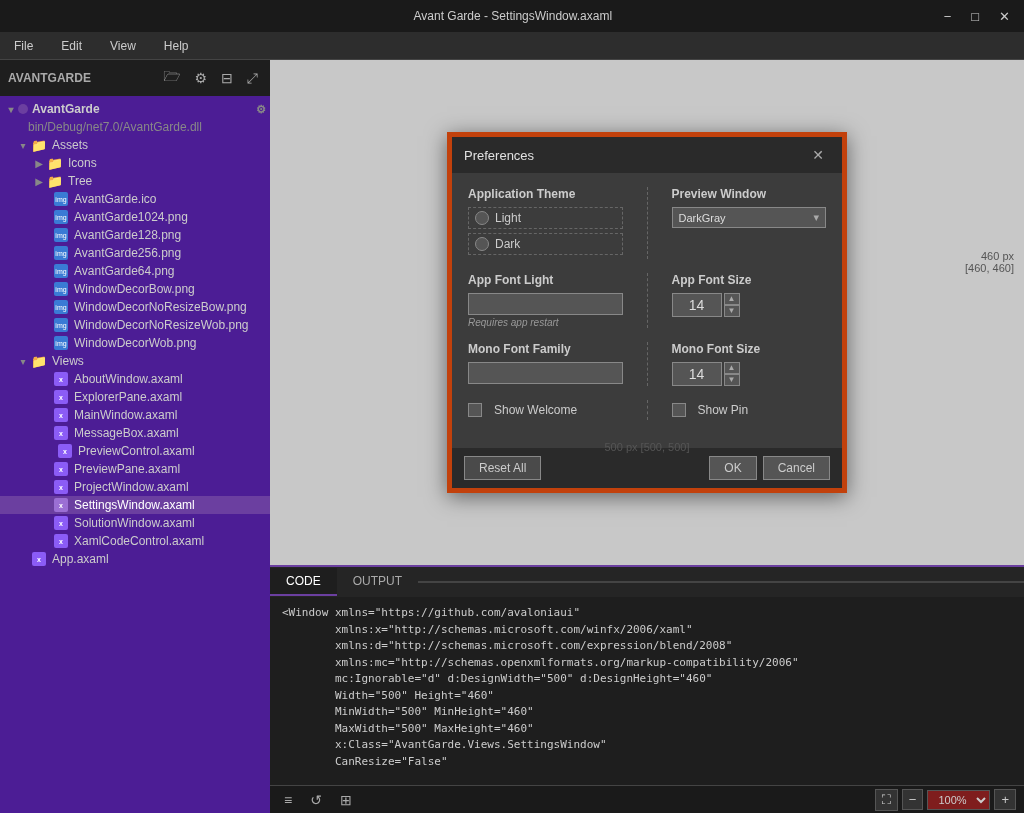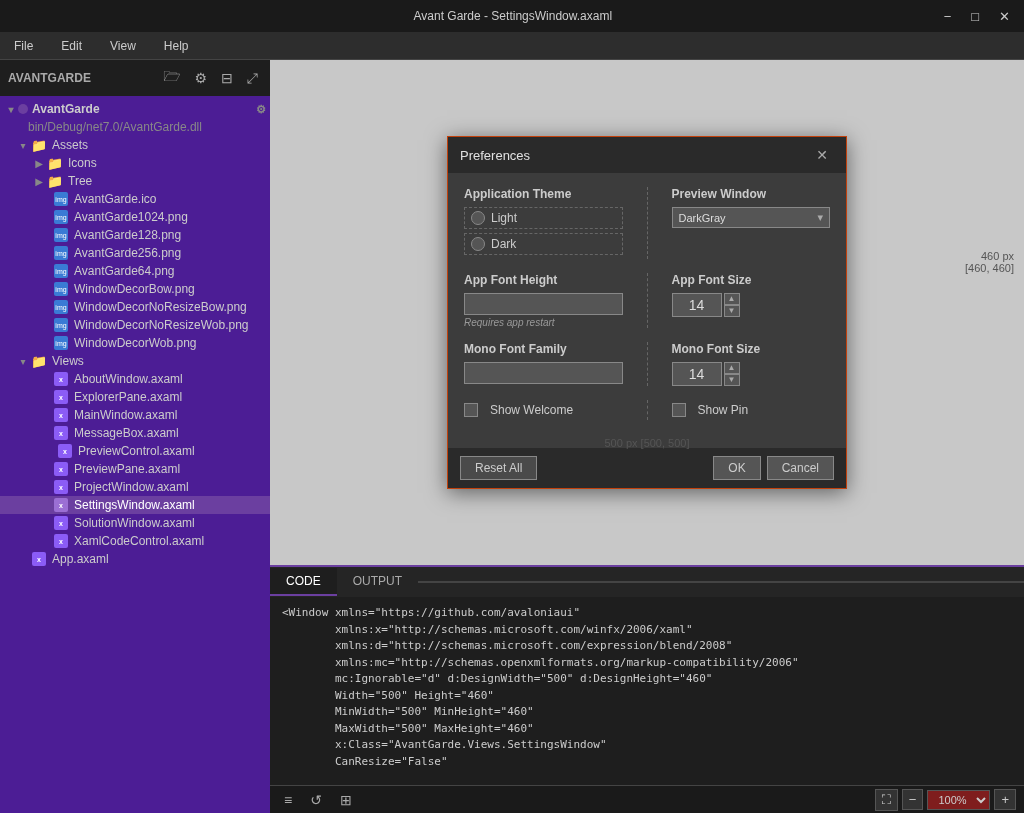--- a/index.html
+++ b/index.html
@@ -45,21 +45,21 @@
 
     
     .design-canvas { flex: 1; background: #c8c8c8; position: relative; overflow: hidden; display: flex; align-items: center; justify-content: center; }
 
     
     .ruler-right { position: absolute; right: 8px; top: 50%; transform: translateY(-50%); text-align: right; color: #555; font-size: 11px; }
     .ruler-bottom { position: absolute; bottom: 40px; left: 50%; transform: translateX(-50%); text-align: center; color: #555; font-size: 11px; }
 
     
     .modal-container { position: relative; }
-    .modal-window { background: #3c3c3c; border: 1px solid #c2410c; box-shadow: 0 4px 20px rgba(0,0,0,0.5); width: 400px; }
+    .modal-window { background: #3c3c3c; border: 5px solid #c2410c; box-shadow: 0 4px 20px rgba(0,0,0,0.5); width: 400px; }
     .modal-title-bar { background: #2a2a2a; padding: 8px 12px; display: flex; align-items: center; justify-content: space-between; }
     .modal-title { color: #e0e0e0; font-size: 13px; font-weight: 500; }
     .modal-close { background: none; border: none; color: #aaa; cursor: pointer; font-size: 14px; padding: 2px 6px; }
     .modal-body { padding: 14px 16px; }
     .modal-section { display: flex; gap: 16px; margin-bottom: 14px; }
     .modal-col { flex: 1; }
     .modal-label { color: #ccc; font-size: 12px; font-weight: 600; margin-bottom: 6px; }
     .modal-divider { border: none; border-left: 1px dashed #666; margin: 0 8px; }
 
     
@@ -357,21 +357,21 @@
                 <div class="modal-label">Preview Window</div>
                 <div class="dropdown-select">
                   <span>DarkGray</span>
                   <span class="dropdown-arrow">▾</span>
                 </div>
               </div>
             </div>
 
             <div class="modal-section">
               <div class="modal-col">
-                <div class="modal-label">App Font Height</div>
+                <div class="modal-label">App Font Light</div>
                 <input class="modal-input" type="text" value="" style="">
                 <div class="hint-text">Requires app restart</div>
               </div>
               <hr class="modal-divider">
               <div class="modal-col">
                 <div class="modal-label">App Font Size</div>
                 <div class="spinner-row">
                   <input class="spinner-val" type="text" value="14" style="">
                   <div class="spinner-btns">
                     <button class="spinner-btn">▲</button>

